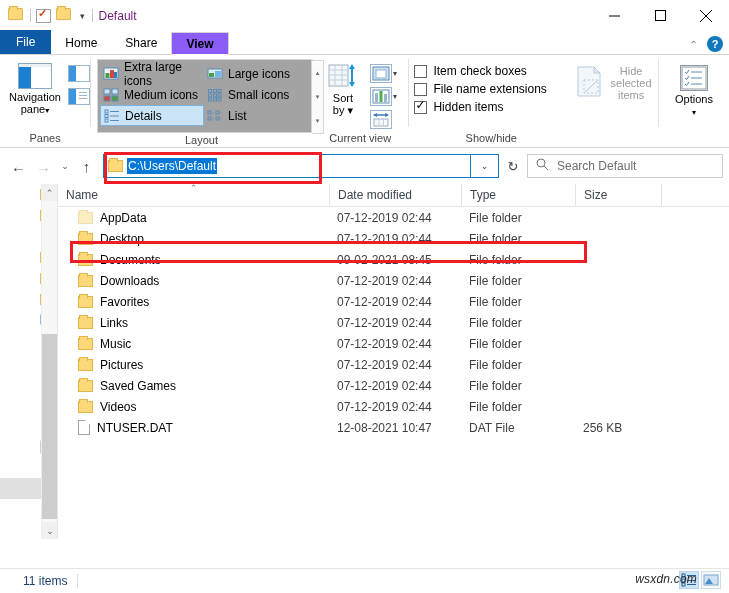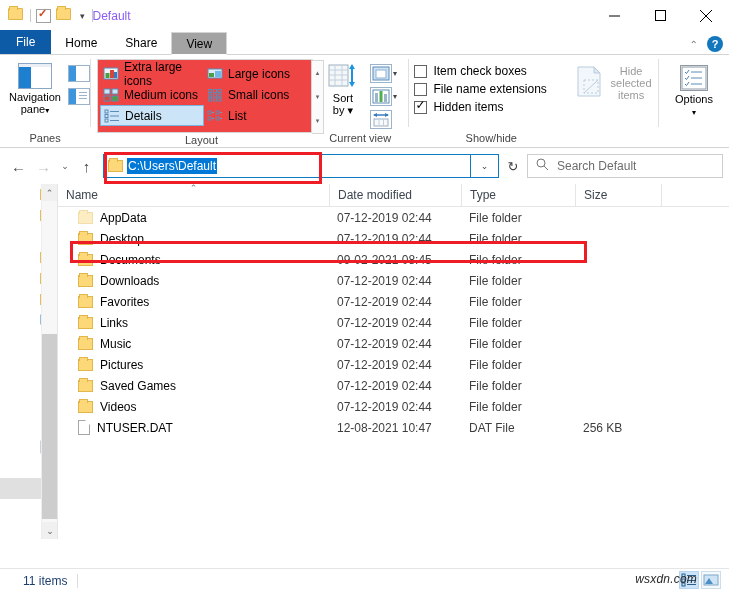--- a/index.html
+++ b/index.html
@@ -34,42 +34,42 @@
   .qat-sep { width:1px; height:13px; background:#c8c8c8; }
   .qat-box {
     width:15px; height:14px; border:1px solid #a0a0a0; background:#fff;
     position:relative;
   }
   .qat-box::after{
     content:"✓"; position:absolute; left:1px; top:-3px;
     font-size:11px; color:#d04a22; font-weight:bold;
   }
   .qat-caret { font-size: 9px; color:#444; padding:0 2px; }
-  .win-title { margin-left: 0; font-size: 12px; color:#8b5cf6; }
+  .win-title { margin-left: 6px; font-size: 12px; color:#701a75; }
   .wincontrols { position:absolute; right:0; top:0; display:flex; }
   .wc {
     width: 46px; height: 31px; display:flex; align-items:center;
     justify-content:center; font-size:12px; color:#000; background:transparent;
   }
   .wc svg { display:block; }
 
   
   .tabstrip {
     height: 24px; display:flex; align-items:flex-end;
     background:#fff; position:relative;
     border-bottom:1px solid #d4d4d4;
   }
   .tab {
     height:23px; padding:0 14px; display:flex; align-items:center;
     font-size:12px; color:#000; background:transparent; position:relative;
   }
   .tab.file { background:#0d5aa7; color:#fff; padding:0 16px; height:24px; }
   .tab.active {
-    background:#a3a3a3; border:1px solid #d4d4d4; border-bottom:1px solid #fff;
-    margin-bottom:-1px; z-index:3;
+    background:#8b5cf6; border:1px solid #d4d4d4; border-bottom:1px solid #fff;
+    margin-bottom:-1px; z-index:3;font-weight:bold;
   }
   .tabstrip-right {
     position:absolute; right:6px; bottom:2px; display:flex;
     align-items:center; gap:9px;
   }
   .collapse-chev { font-size:10px; color:#767676; }
   .help-btn {
     width:16px; height:16px; border-radius:50%; background:#1277bc;
     color:#fff; font-size:11px; font-weight:bold; display:flex;
     align-items:center; justify-content:center;
@@ -114,21 +114,21 @@
   .sm-pane .l { width:7px; background:#3d95dd; }
   .sm-pane .r { flex:1; }
   .sm-pane.lines .r::after{
     content:""; position:absolute; right:2px; top:3px; width:8px; height:1px;
     background:#9bb4cc; box-shadow:0 3px 0 #9bb4cc, 0 6px 0 #9bb4cc;
   }
 
   
   .layout-grp { width:241px; }
   .layout-gallery {
-    border:1px solid #d6d6d6; background:#ef4444; width:215px; height:74px;
+    border:1px solid #d6d6d6; background:#a3a3a3; width:215px; height:74px;
     margin-left:6px; display:flex; flex-wrap:wrap; align-content:flex-start;
     padding:3px 2px; position:relative;
   }
   .lay-item {
     width:104px; height:21px; display:flex; align-items:center;
     gap:5px; padding-left:3px; font-size:12px; color:#000;
   }
   .lay-item.sel { background:#cce4f7; border:1px solid #7ab2e0; }
   .lay-ico { width:16px; height:15px; flex:none; position:relative; }
   .gallery-scroll {

